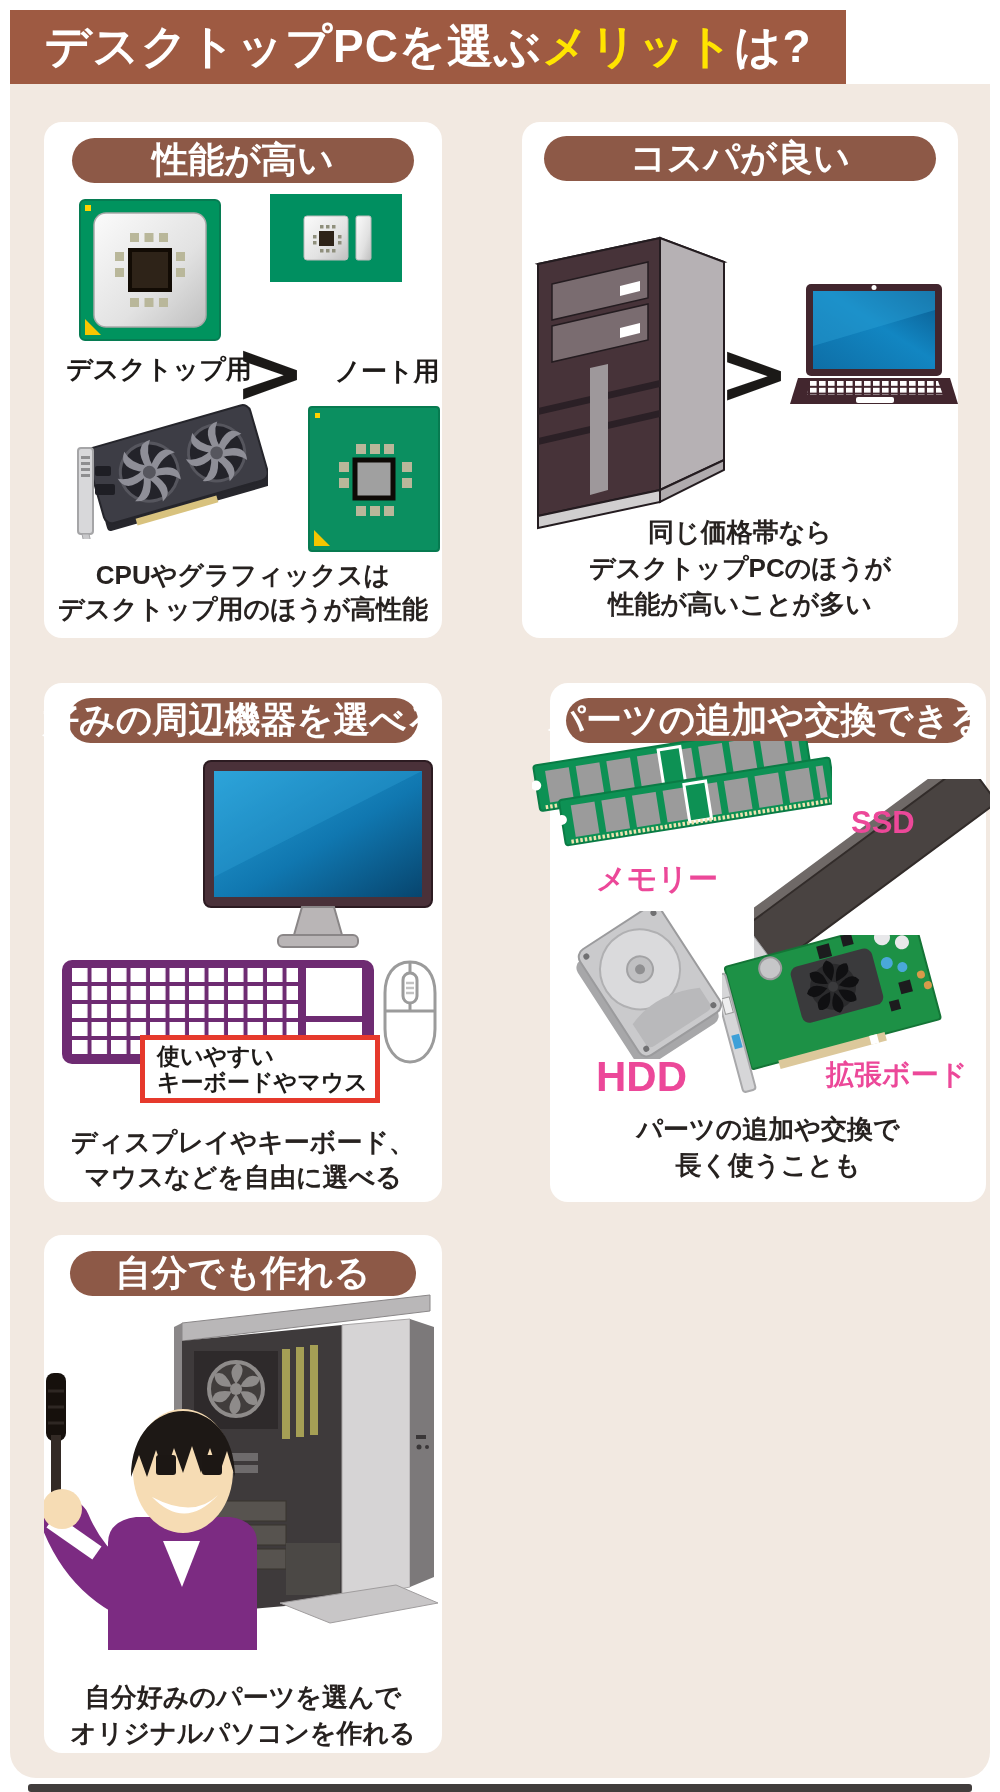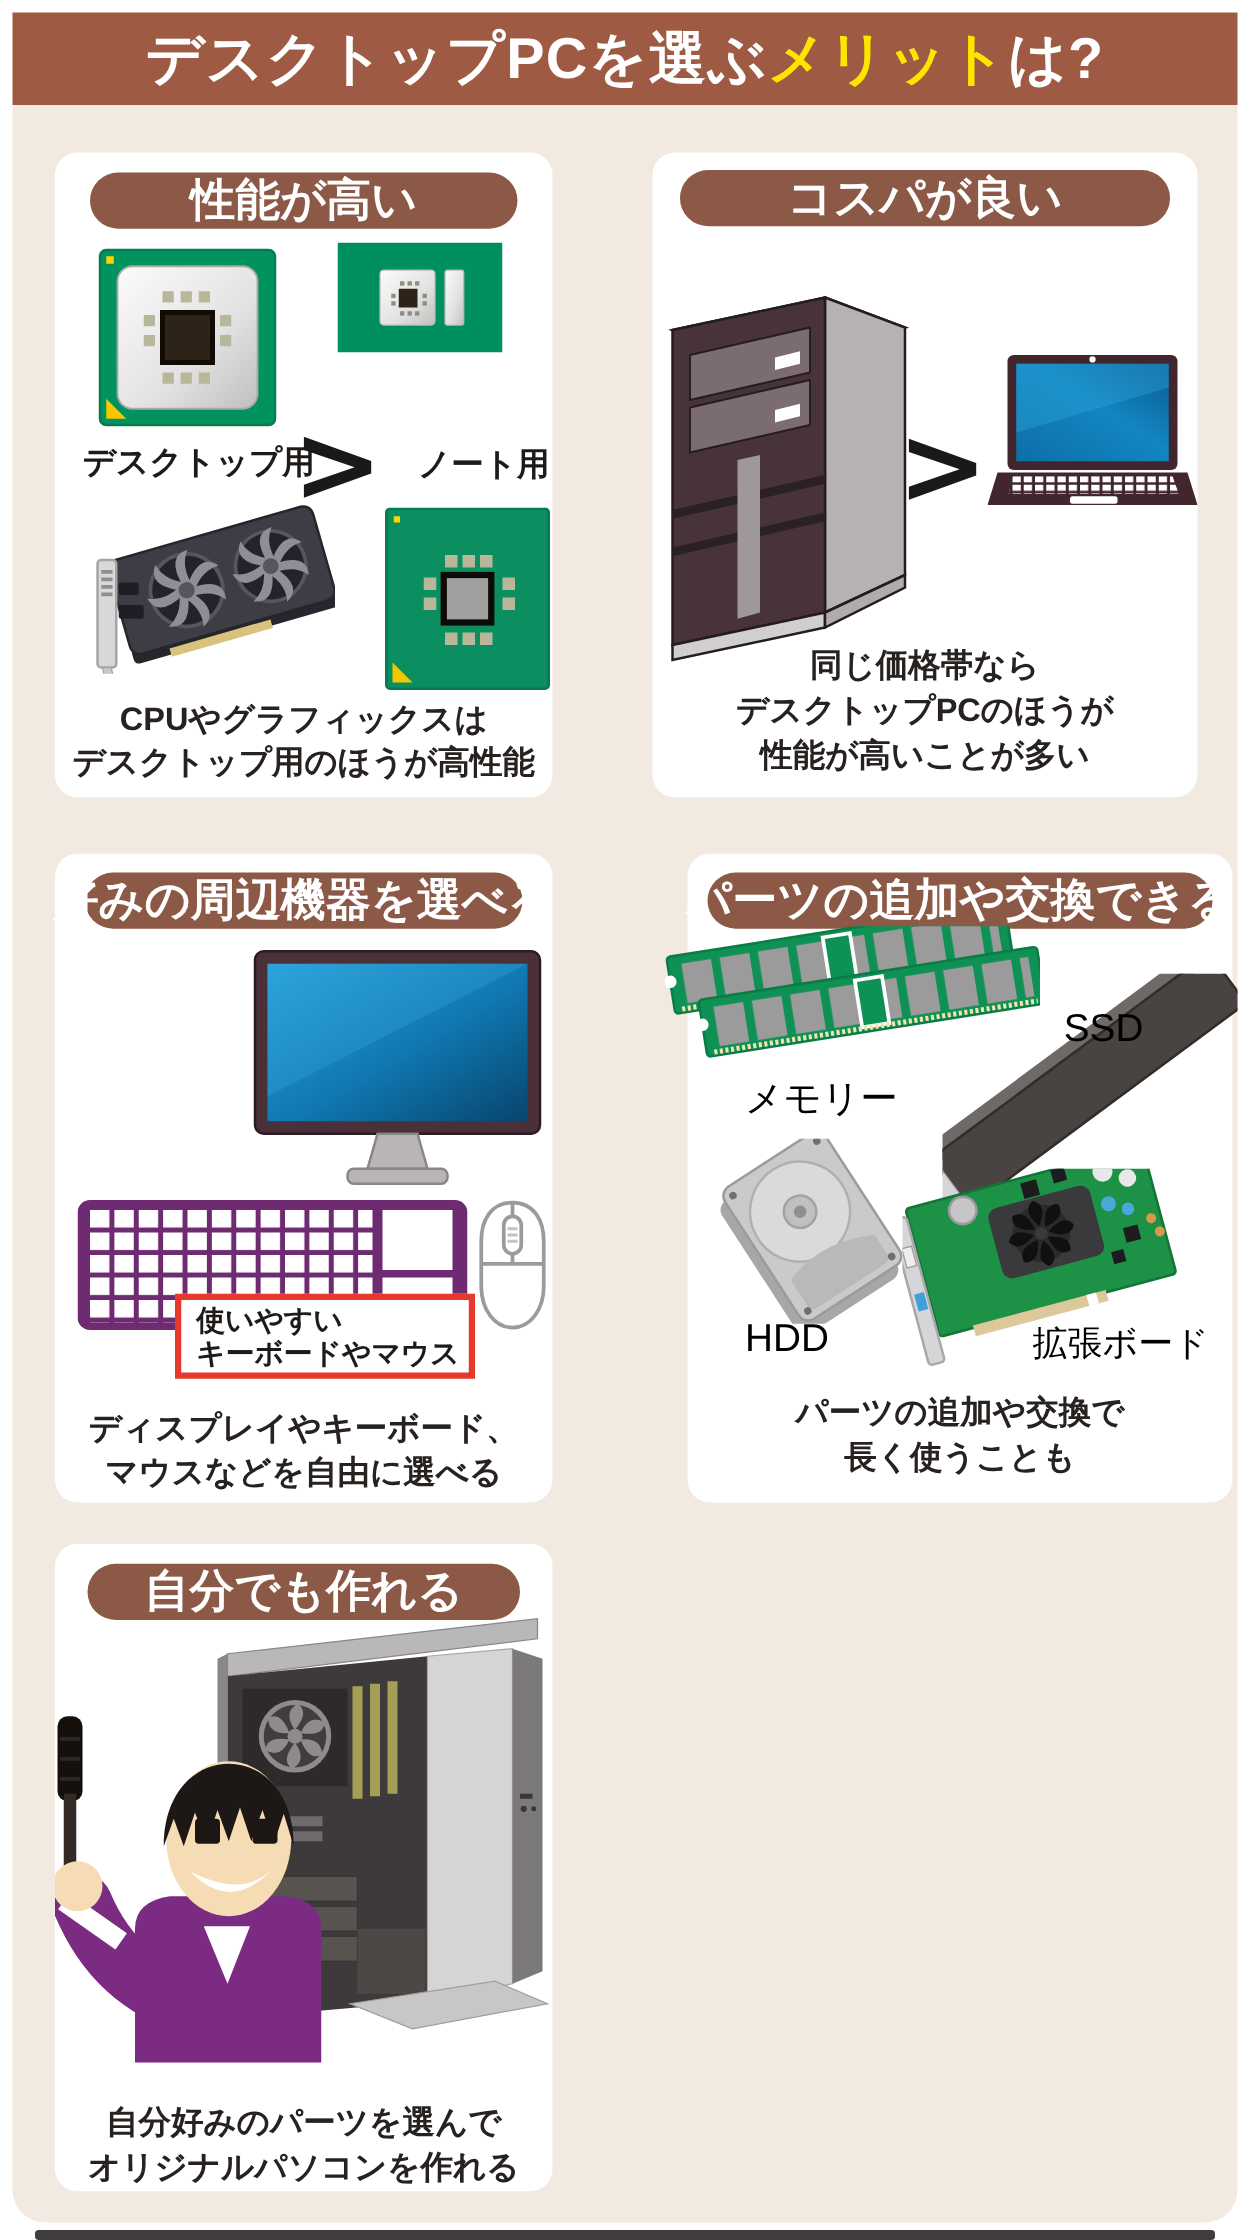--- a/index.html
+++ b/index.html
@@ -1,18 +1,18 @@
 <!DOCTYPE html>
 <html><head>
 <meta charset="utf-8">
 <style>
   html,body{margin:0;padding:0;background:#ffffff;}
   .page{position:relative;width:1000px;height:1792px;background:#ffffff;overflow:hidden;
         font-family:"Liberation Sans","DejaVu Sans",sans-serif;}
-  .header{position:absolute;left:10px;top:10px;width:980px;height:74px;background:#9e5a42;
+  .header{position:absolute;left:10px;top:10px;width:836px;height:74px;background:#9e5a42;
           display:flex;align-items:center;justify-content:center;}
   .title{margin:0;font-size:46px;font-weight:bold;color:#ffffff;letter-spacing:1px;white-space:nowrap;}
   .title .hl{color:#ffe400;}
   .content-bg{position:absolute;left:10px;top:84px;width:980px;height:1694px;background:#f2e9e1;
               border-radius:0 0 26px 26px;}
   .footer-bar{position:absolute;left:28px;top:1784px;width:944px;height:8px;background:#413d3c;border-radius:3px;}
   .card{position:absolute;background:#ffffff;border-radius:18px;}
   #card-performance{left:44px;top:122px;width:398px;height:516px;}
   #card-cost{left:522px;top:122px;width:436px;height:516px;}
   #card-peripherals{left:44px;top:683px;width:398px;height:519px;}
@@ -33,24 +33,24 @@
   #card-parts .caption{top:428px;line-height:36px;}
   #card-diy .caption{top:444px;line-height:36px;text-align:center;}
   .ill{position:absolute;}
   .cmp-label{position:absolute;font-weight:bold;font-size:26px;color:#1d1a18;text-align:center;white-space:nowrap;}
   .gt{position:absolute;font-weight:900;font-size:86px;line-height:1;color:#1b1917;width:72px;text-align:center;
       font-family:"DejaVu Sans","Liberation Sans",sans-serif;}
   .note{position:absolute;background:#ffffff;border:5px solid #e6392c;font-weight:bold;font-size:23px;
         color:#1d1a18;white-space:pre-line;}
   #note-display{left:-6px;top:102px;width:206px;line-height:28px;padding:4px 6px 4px 12px;}
   #note-input{left:96px;top:352px;width:212px;line-height:26px;padding:3px 6px 3px 12px;}
-  .side-label{position:absolute;font-weight:normal;color:#000000;white-space:nowrap;}
+  .side-label{position:absolute;font-weight:bold;color:#ec4899;white-space:nowrap;}
   #label-ssd{left:301px;top:122px;font-size:31px;}
   #label-memory{left:46px;top:176px;font-size:30px;}
-  #label-hdd{left:46px;top:370px;font-size:31px;}
+  #label-hdd{left:46px;top:370px;font-size:42px;}
   #label-board{left:276px;top:373px;font-size:28px;}
 </style>
 </head>
 <body>
 
 <div class="page">
 
   <header class="header">
     <h1 class="title"><span>デスクトップPCを選ぶ</span><span class="hl">メリット</span><span>は?</span></h1>
   </header>

